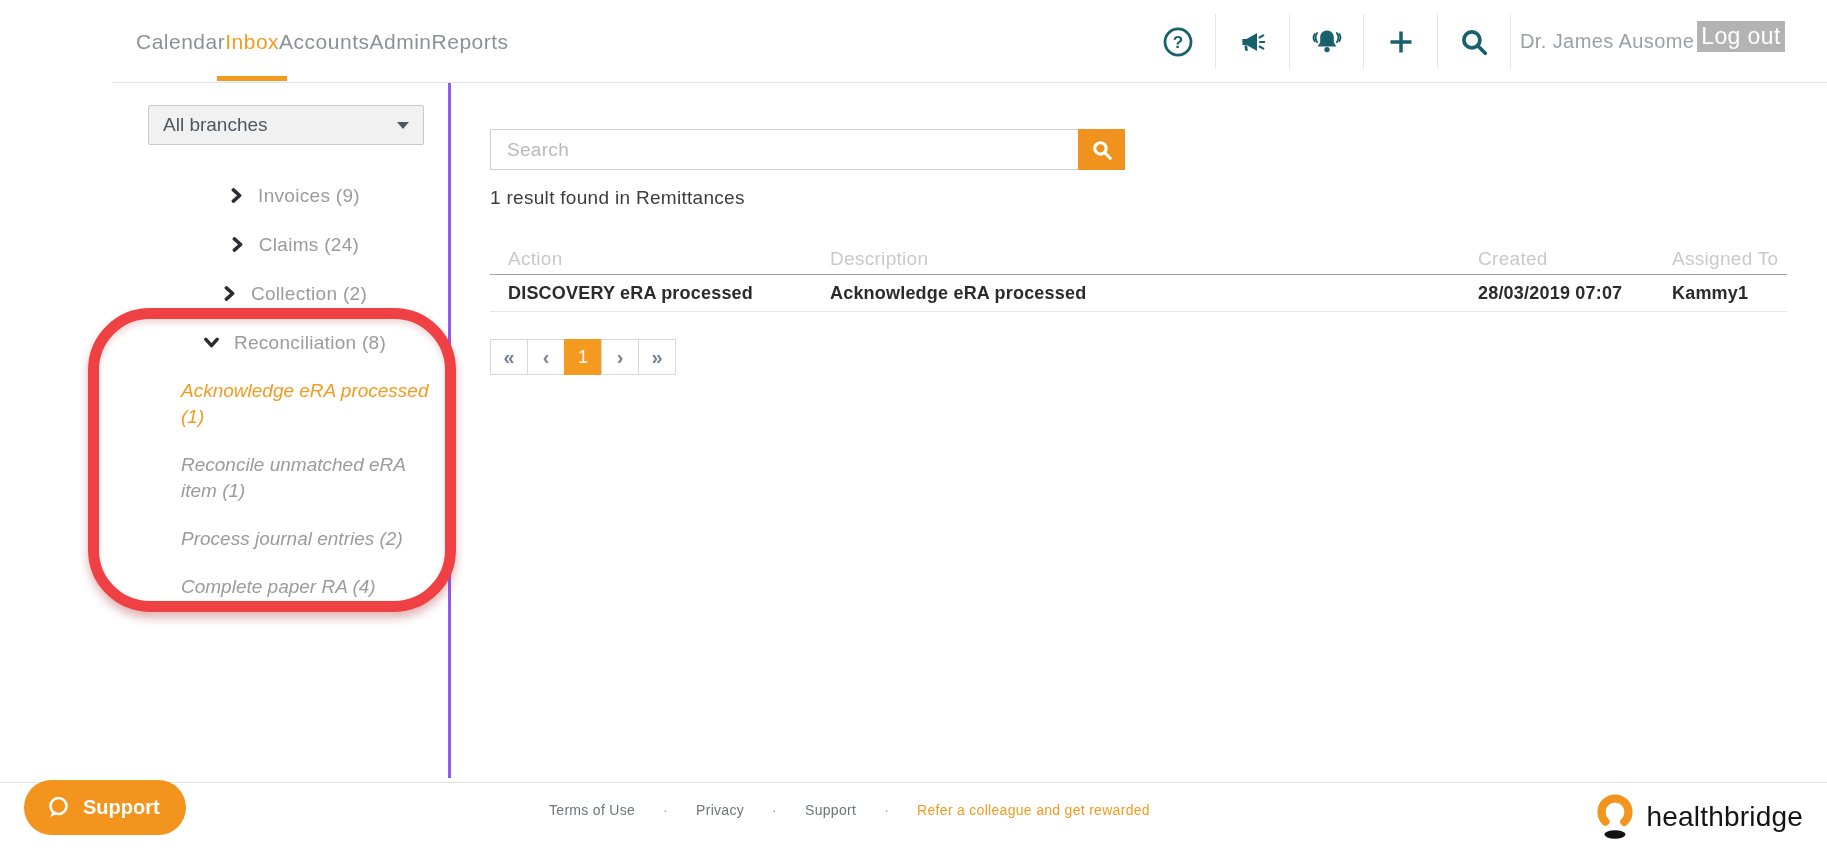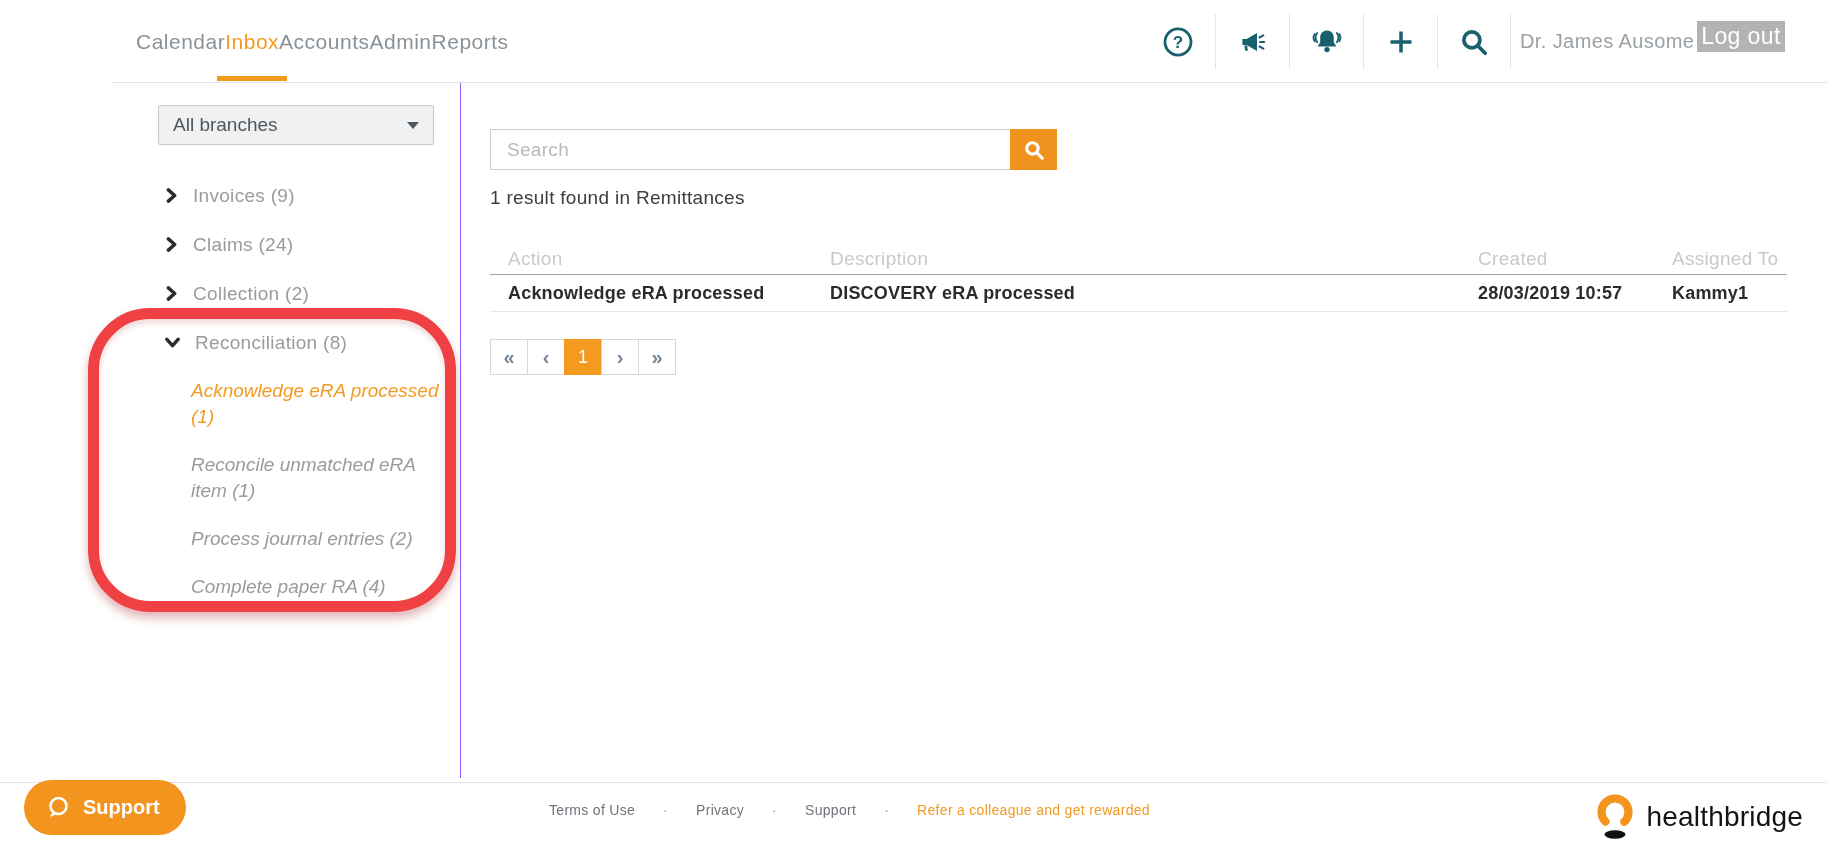--- a/index.html
+++ b/index.html
@@ -20,41 +20,41 @@
   .icon-bar { position:absolute; left:1141px; top:14px; height:55px; display:flex; }
   .icon-cell { width:74px; height:55px; display:flex; align-items:center; justify-content:center; color:#19606e; cursor:pointer; }
   .icon-cell + .icon-cell { border-left:1px solid #e6e6e6; }
   .icon-cell:last-child { border-right:1px solid #e6e6e6; }
 
   .user-name { position:absolute; left:1520px; top:0; height:83px; display:flex; align-items:center; font-size:20px; color:#9aa1a6; letter-spacing:.4px; }
   .logout-btn { position:absolute; left:1697px; top:21px; width:88px; height:31px; background:#b3b3b3; color:#fff;
     border:none; font-size:23px; font-family:inherit; letter-spacing:.4px; cursor:pointer; }
 
   
-  .sidebar { position:absolute; top:83px; left:0; width:451px; height:695px; border-right:1px solid #8b5cf6;margin-left:10px; }
+  .sidebar { position:absolute; top:83px; left:0; width:451px; height:695px; border-right:3px solid #8b5cf6; }
   .branch-select { position:absolute; left:148px; top:22px; width:276px; height:40px; background:#f1f1f1; border:1px solid #c9c9c9;
     border-radius:2px; display:flex; align-items:center; justify-content:space-between; padding:0 14px; font-size:19px; color:#4e575e; cursor:pointer; }
   .caret-down { width:0; height:0; border-left:6px solid transparent; border-right:6px solid transparent; border-top:7px solid #4e575e; }
 
   .tree { position:absolute; left:155px; top:88px; width:280px; }
-  .tree-item { display:flex; align-items:center; gap:15px; height:49px; font-size:19px; color:#9b9b9b; letter-spacing:.3px; cursor:pointer; }
+  .tree-item { display:flex; align-items:center; gap:15px; height:49px; font-size:19px; color:#9b9b9b; letter-spacing:.3px; cursor:pointer;justify-content:center; }
   .tree-item .chev { display:flex; align-items:center; }
   .sub-list { margin-left:26px; width:258px; }
   .tree-subitem { font-style:italic; font-size:19px; line-height:26px; color:#9b9b9b; margin:11px 0 22px 0; cursor:pointer; }
   .tree-subitem.active { color:#f39a1f; }
 
   
   .annotation-ring { position:absolute; left:88px; top:308px; width:368px; height:304px;
     border:11px solid #ef4143; border-radius:62px; pointer-events:none; z-index:6;
     box-shadow:0 6px 10px rgba(170,45,45,.35), inset 0 4px 6px rgba(170,45,45,.18); }
 
   
   .main { position:absolute; left:490px; top:83px; width:1297px; }
   .search-row { margin-top:46px; display:flex; }
-  .search-input { width:520px; height:41px; border:1px solid #cfcfcf; border-right:none; padding:0 16px; font-size:19px; color:#555;
+  .search-input { width:588px; height:41px; border:1px solid #cfcfcf; border-right:none; padding:0 16px; font-size:19px; color:#555;
     font-family:inherit; outline:none; }
   .search-input::placeholder { color:#b9b9b9; letter-spacing:.3px; }
   .search-btn { width:47px; height:41px; background:#f0931e; border:none; display:flex; align-items:center; justify-content:center; cursor:pointer; }
 
   .result-summary { margin-top:17px; font-size:19px; color:#3d3d3d; letter-spacing:.3px; }
 
   .results-table { margin-top:34px; width:1297px; }
   .t-head, .t-row { display:grid; grid-template-columns:340px 648px 194px 1fr; align-items:center; }
   .t-head { height:32px; color:#c9c9c9; font-size:19px; letter-spacing:.3px; border-bottom:1px solid #a5a5a5; }
   .t-row { height:37px; font-size:18px; font-weight:bold; color:#2b2b2b; border-bottom:1px solid #e6e6e6; cursor:pointer; letter-spacing:.2px; }
@@ -201,23 +201,23 @@
   <div class="result-summary">1 result found in Remittances</div>
 
   <div class="results-table">
     <div class="t-head">
       <div>Action</div>
       <div>Description</div>
       <div>Created</div>
       <div>Assigned To</div>
     </div>
     <div class="t-row">
+      <div>DISCOVERY eRA processed</div>
       <div>Acknowledge eRA processed</div>
-      <div>DISCOVERY eRA processed</div>
-      <div>28/03/2019 10:57</div>
+      <div>28/03/2019 07:07</div>
       <div>Kammy1</div>
     </div>
   </div>
 
   <div class="pagination">
     <button class="page-btn">«</button>
     <button class="page-btn">‹</button>
     <button class="page-btn active">1</button>
     <button class="page-btn">›</button>
     <button class="page-btn">»</button>

